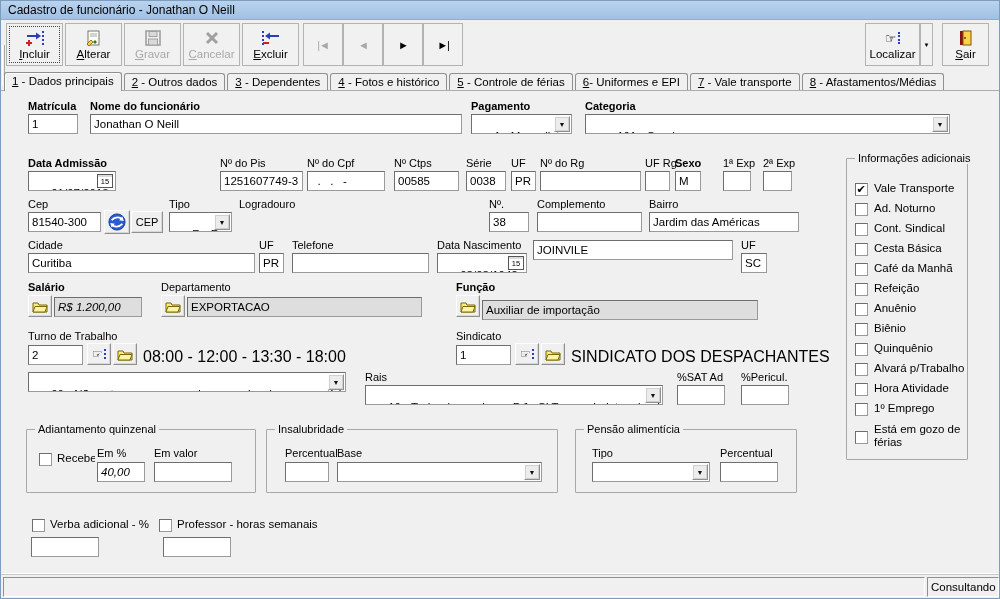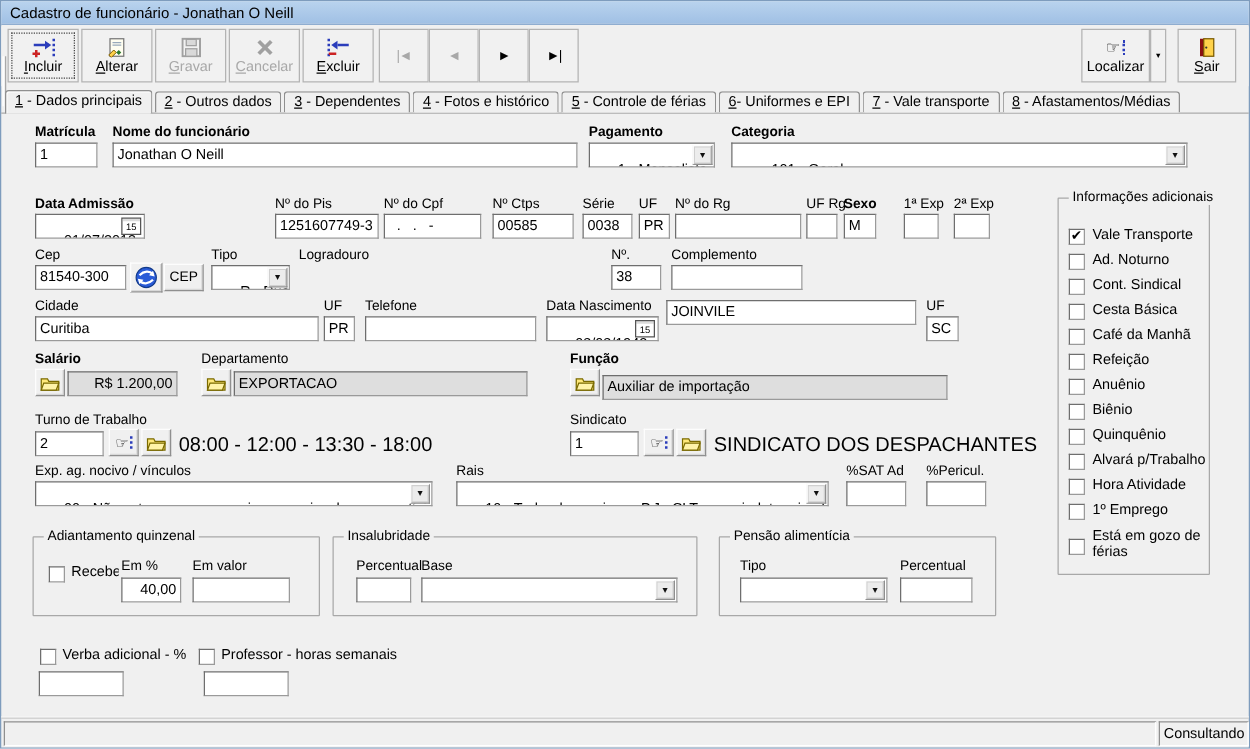--- a/index.html
+++ b/index.html
@@ -30,21 +30,21 @@
     padding:2px 7px 2px; margin-right:2px; white-space:nowrap; position:relative; font-size:11.5px; }
   .tab.active { margin-bottom:-1px; padding-bottom:4px; box-shadow:inset 1px 1px 0 #fdfdfd; z-index:2; }
 
   
   .fld { position:absolute; }
   .lbl { font-size:11px; height:13px; white-space:nowrap; }
   .b { font-weight:bold; }
   .inp { margin-top:1px; height:20px; background:#fff; border:1px solid #9a9a9a; border-top-color:#6e6e6e; border-left-color:#6e6e6e;
     padding:3px 3px 0 3px; white-space:pre; overflow:hidden; font-size:11.5px; }
   .ro { background:#dedede; }
-  .right { text-align:right; }
+  .right { text-align:left;font-style:italic; }
   .dd { position:relative; padding-right:19px; }
   .dd .arr { position:absolute; top:1px; right:1px; bottom:1px; width:16px; background:#ececec;
     border:1px solid #fdfdfd; border-right-color:#8f8f8f; border-bottom-color:#8f8f8f; box-shadow:0 0 0 1px #d0d0d0 inset;
     display:flex; align-items:center; justify-content:center; font-size:7px; color:#111; }
   .date { position:relative; padding-right:20px; }
   .cal { position:absolute; right:2px; top:2px; width:16px; height:14px; background:#fff; border:1px solid #555;
     box-shadow:inset 0 2px 0 #dcdcdc; display:flex; align-items:center; justify-content:center; font-size:7.5px; }
 
   .btn3d { position:absolute; background:#f0f0f0; border:1px solid #8f8f8f; border-top-color:#fdfdfd; border-left-color:#fdfdfd;
     box-shadow:inset -1px -1px 0 #d8d8d8; display:flex; align-items:center; justify-content:center; }
@@ -290,20 +290,24 @@
     <div class="lbl">Logradouro</div>
   </div>
   <div class="fld" style="left:488px;top:197px;width:40px">
     <div class="lbl">Nº.</div>
     <div class="inp">38</div>
   </div>
   <div class="fld" style="left:536px;top:197px;width:105px">
     <div class="lbl">Complemento</div>
     <div class="inp"></div>
   </div>
+  <div class="fld" style="left:648px;top:197px;width:150px">
+    <div class="lbl">Bairro</div>
+    <div class="inp">Jardim das Américas</div>
+  </div>
 
   <div class="fld" style="left:27px;top:238px;width:227px">
     <div class="lbl">Cidade</div>
     <div class="inp">Curitiba</div>
   </div>
   <div class="fld" style="left:258px;top:238px;width:25px">
     <div class="lbl">UF</div>
     <div class="inp">PR</div>
   </div>
   <div class="fld" style="left:291px;top:238px;width:137px">
@@ -388,21 +392,20 @@
     <span>
       <svg width="16" height="13" viewBox="0 0 16 13">
         <path d="M1 3 L6 3 L7 5 L15 5 L15 12 L1 12 Z" fill="#ffe97a" stroke="#7a6a00"></path>
         <path d="M3 6.5 L15 6.5 L13 12 L1 12 Z" fill="#fff3a8" stroke="#7a6a00"></path>
       </svg>
     </span>
   </div>
   <div class="desc" style="left:570px;top:347px">SINDICATO DOS DESPACHANTES</div>
 
   <div class="fld" style="left:27px;top:370px;width:318px">
-    <div class="lbl">Exp. ag. nocivo / vínculos</div>
     <div class="inp dd">
       <span class="val">00 - Não esteve exp. ag. nocivo - um vinculo empregatício</span>
       <span class="arr">▼</span>
     </div>
   </div>
   <div class="fld" style="left:364px;top:370px;width:298px">
     <div class="lbl">Rais</div>
     <div class="inp dd">
       <span class="val">10 - Trab urbano vinc. a P.J., CLT prazo indeterminado</span>
       <span class="arr">▼</span>

